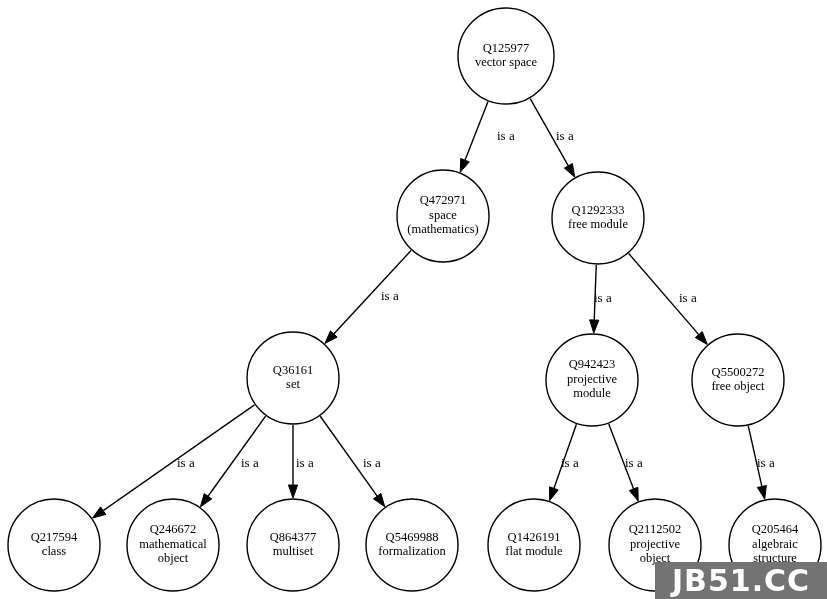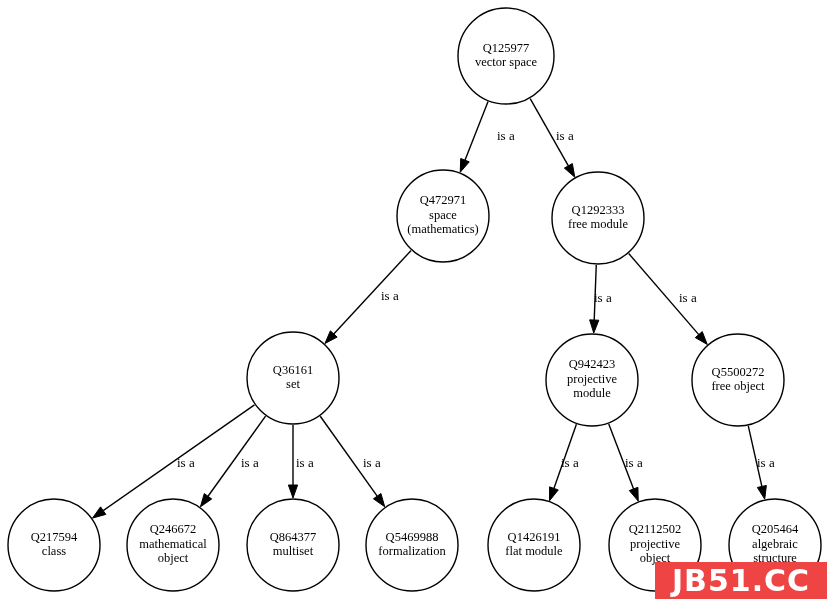--- a/index.html
+++ b/index.html
@@ -202,15 +202,15 @@
         <g>
           <circle cx="775" cy="545" r="46" class="node-circle"></circle>
           <text x="775" y="530.50" class="node-label">Q205464</text>
           <text x="775" y="545.00" class="node-label">algebraic</text>
           <text x="775" y="559.50" class="node-label">structure</text>
         </g>
       </g>
     </svg>
 </div>
 
-<div id="watermark" style="left: 655px; top: 562px; width: 172px; height: 37px; background: #ef4444; color: rgb(255, 255, 255); font-size: 30px;">
+<div id="watermark" style="left: 655px; top: 562px; width: 172px; height: 37px; background: #737373; color: rgb(255, 255, 255); font-size: 30px;">
   <span>JB51.CC</span>
 </div>
 
 </body></html>

